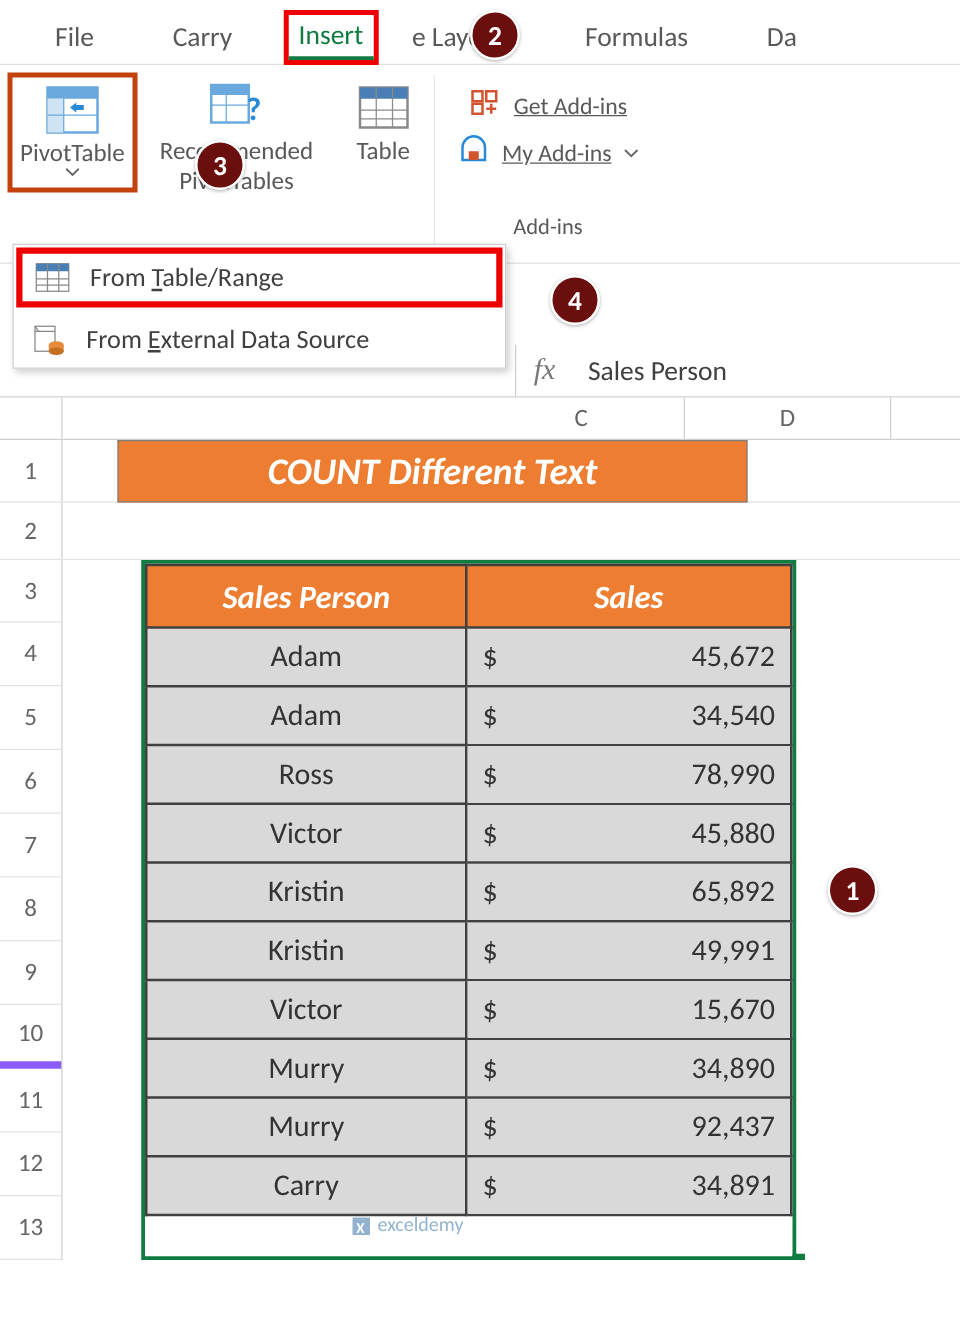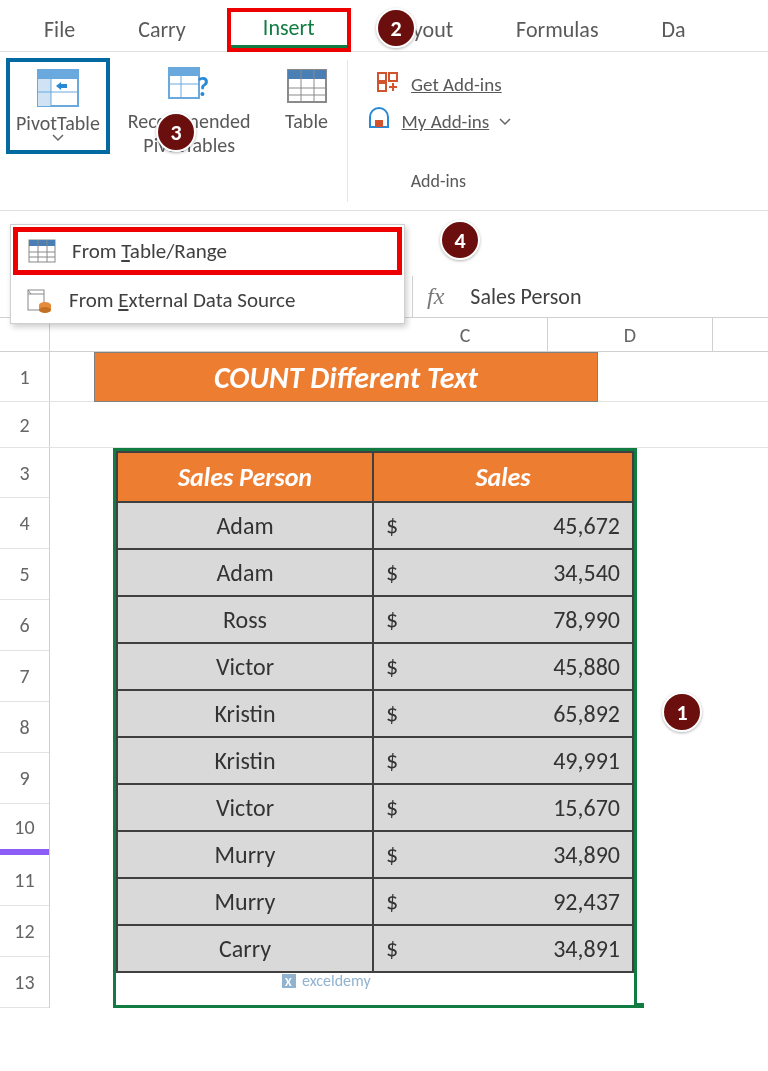--- a/index.html
+++ b/index.html
@@ -3,37 +3,37 @@
 <meta charset="utf-8">
 <style>
   * { box-sizing: border-box; margin: 0; padding: 0; }
   body { font-family: 'Segoe UI', Calibri, Arial, sans-serif; background: #fff; width: 768px; position: relative; overflow: hidden; }
 
   
   .ribbon-tabs { display: flex; align-items: center; padding: 8px 0 0 20px; gap: 15px; font-size: 22px; border-bottom: 1px solid #e0e0e0; height: 52px; }
   .tab { padding: 6px 24px; color: #595959; cursor: pointer; }
   .tab.active { color: #107c41; font-weight: 400; padding: 6px 20px; }
   .tab-insert-wrap { border: 4px solid #e00; background: #fff; margin: 0 2px; }
-  .tab-insert-wrap .tab { padding: 2px 32px; }
+  .tab-insert-wrap .tab { padding: 2px 8px; }
   .tab-underline { height: 3px; background: #107c41; margin-top: 2px; }
 
   
   .ribbon { display: flex; align-items: flex-start; padding: 8px 6px 0 6px; background: #fff; border-bottom: 1px solid #e0e0e0; height: 159px; position: relative; }
   .group { display: flex; flex-direction: column; align-items: center; border-right: 1px solid #e6e6e6; padding: 0 10px; height: 142px; font-size: 20px; color: #595959; }
   .big-btn { display: flex; flex-direction: column; align-items: center; padding: 4px 6px; cursor: pointer; }
   .big-btn .lbl { margin-top: 2px; line-height: 1.1; text-align: center; }
   .icon-box { width: 48px; height: 44px; display: flex; align-items: center; justify-content: center; }
-  .pivottable-wrap { border: 4px solid #0369a1; margin-top: -2px; padding-bottom: 4px; }
+  .pivottable-wrap { border: 4px solid #c2410c; margin-top: -2px; padding-bottom: 4px; }
   .chev { display: inline-block; width: 12px; height: 8px; }
   .group-addins { flex-direction: column; justify-content: space-between; padding: 6px 18px; }
   .addin-item { display: flex; align-items: center; gap: 10px; font-size: 19px; padding: 4px 0; text-decoration: underline; }
   .group-label { font-size: 18px; color: #595959; margin-top: auto; padding-bottom: 4px; }
 
   
-  .dropdown { position: absolute; left: 10px; top: 224px; width: 395px; background: #fff; border: 1px solid #cfcfcf; box-shadow: 2px 3px 6px rgba(0,0,0,.2); z-index: 20; }
+  .dropdown { position: absolute; left: 10px; top: 195px; width: 395px; background: #fff; border: 1px solid #cfcfcf; box-shadow: 2px 3px 6px rgba(0,0,0,.2); z-index: 20; }
   .dd-item { display: flex; align-items: center; gap: 16px; padding: 10px 14px; font-size: 21px; color: #404040; cursor: pointer; }
   .dd-item.highlight { background: #fff; border: 5px solid #e00; margin: 2px; padding: 6px 10px; }
   .dd-item.disabled { color: #b0b0b0; }
   .dd-icon { width: 28px; height: 26px; display: flex; align-items: center; justify-content: center; }
   .under { text-decoration: underline; }
 
   
   .formula-bar { display: flex; align-items: center; border-bottom: 1px solid #d0d0d0; height: 42px; font-size: 22px; position: relative; margin-top: 65px; }
   .fx { font-style: italic; color: #787878; padding: 0 14px; border-left: 1px solid #d0d0d0; height: 100%; display: flex; align-items: center; margin-left: 412px; font-family: 'Times New Roman', serif; font-size: 24px; }
   .fval { padding: 0 12px; color: #404040; }

